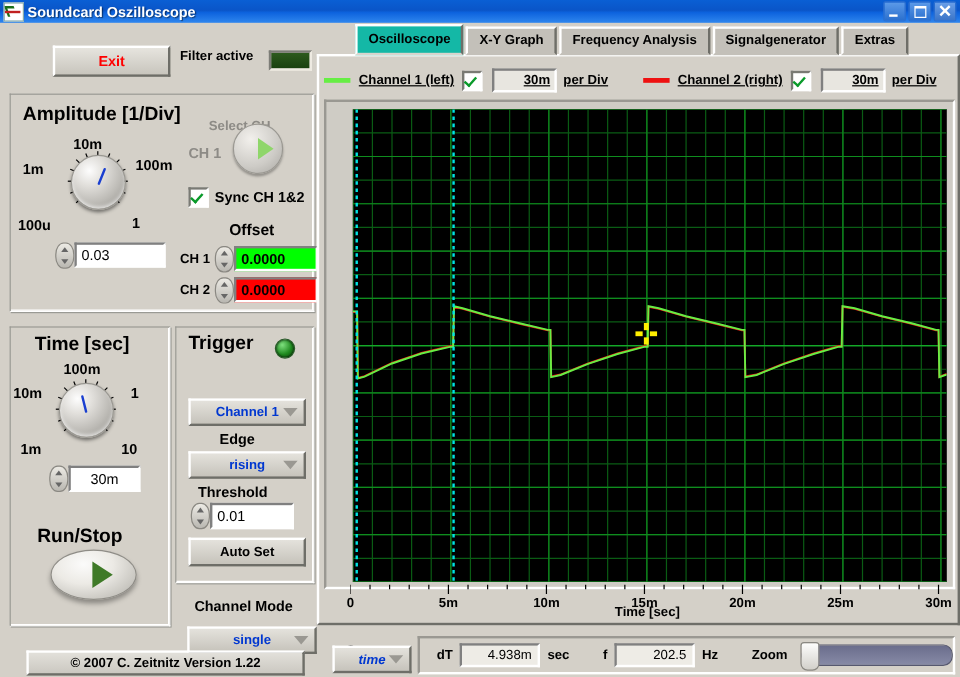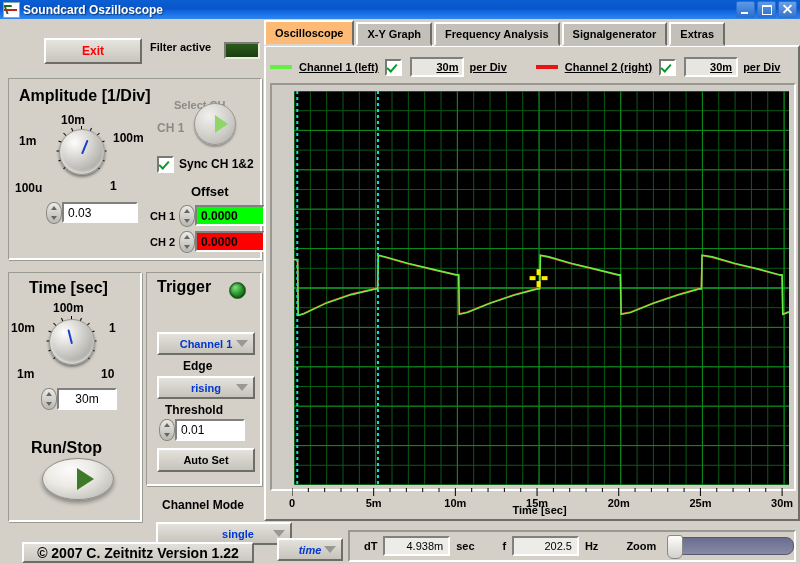--- a/index.html
+++ b/index.html
@@ -109,28 +109,28 @@
   .runstop{position:absolute;left:42px;top:458px;width:70px;height:40px;border-radius:50%;
     background:radial-gradient(ellipse at 38% 28%,#fbfbfa 0%,#eceae5 40%,#c9c7c1 75%,#a3a19b 100%);
     border:1px solid #8f8d87;box-shadow:0 3px 4px rgba(0,0,0,.35);}
   .runstop .tri{position:absolute;left:34px;top:50%;transform:translateY(-50%);
     width:0;height:0;border-top:11px solid transparent;border-bottom:11px solid transparent;
     border-left:17px solid #3f7a28;}
 
   .copy{position:absolute;left:22px;top:542px;width:228px;height:17px;
     background:linear-gradient(180deg,#e2e0da,#cbc8c1);
     border:2px solid;border-color:#fff #6e6e68 #6e6e68 #fff;
-    display:flex;align-items:center;justify-content:center;font-weight:bold;font-size:14px;}
+    display:flex;align-items:center;justify-content:center;font-weight:bold;font-size:11px;}
 
   
   .tabstrip{position:absolute;left:264px;top:24px;width:532px;height:22px;display:flex;align-items:flex-end;}
   .tab{height:20px;margin-right:2px;padding:0 9px;display:flex;align-items:center;
     font-weight:bold;font-size:11px;background:#c3c0b9;
     border:2px solid;border-color:#fff #6e6e68 transparent #fff;cursor:pointer;}
-  .tab.active{height:22px;background:#fdba74;border-bottom-color:#d8d5ce;}
+  .tab.active{height:22px;background:#14b8a6;border-bottom-color:#d8d5ce;margin-left:32px;}
   .tabbody{position:absolute;left:264px;top:45px;width:532px;height:472px;
     background:#d4d0c8;border:2px solid;border-color:#fff #6e6e68 #6e6e68 #fff;}
 
   .legrow{position:absolute;left:270px;top:58px;width:520px;height:18px;display:flex;align-items:center;text-decoration:underline;}
   .legline{width:22px;height:4px;margin-right:7px;}
   .legtxt{font-weight:bold;font-size:11px;margin-right:7px;}
   .perdiv{width:46px;height:16px;background:#e8e6e0;border:2px solid;
     border-color:#808080 #fff #fff #808080;display:flex;align-items:center;
     justify-content:flex-end;padding-right:4px;font-weight:bold;font-size:11px;margin-right:5px;}
 
@@ -294,21 +294,21 @@
     </div>
 
     <div class="lbl" style="position:absolute;left:18px;top:130px;font-size:12px;">Threshold</div>
     <div class="spin" style="left:12px;top:146px;"></div>
     <div class="numfld" style="left:28px;top:146px;width:62px;height:18px;">0.01</div>
 
     <div class="plainbtn" style="left:10px;top:175px;width:94px;height:20px;">Auto Set</div>
   </div>
 
   <div class="lbl" style="position:absolute;left:162px;top:498px;font-size:12px;">Channel Mode</div>
-  <div class="dd" style="left:156px;top:522px;width:104px;color:#0037d0;padding-left:28px;">
+  <div class="dd" style="left:156px;top:522px;width:104px;color:#0037d0;">
     <span>single</span>
       <span class="arw"></span>
   </div>
 
   <div class="copy">© 2007   C. Zeitnitz Version 1.22</div>
 
   <div class="tabbody"></div>
   <div class="tabstrip" id="tabstrip">
       <div class="tab active">
         <span>Oscilloscope</span>

